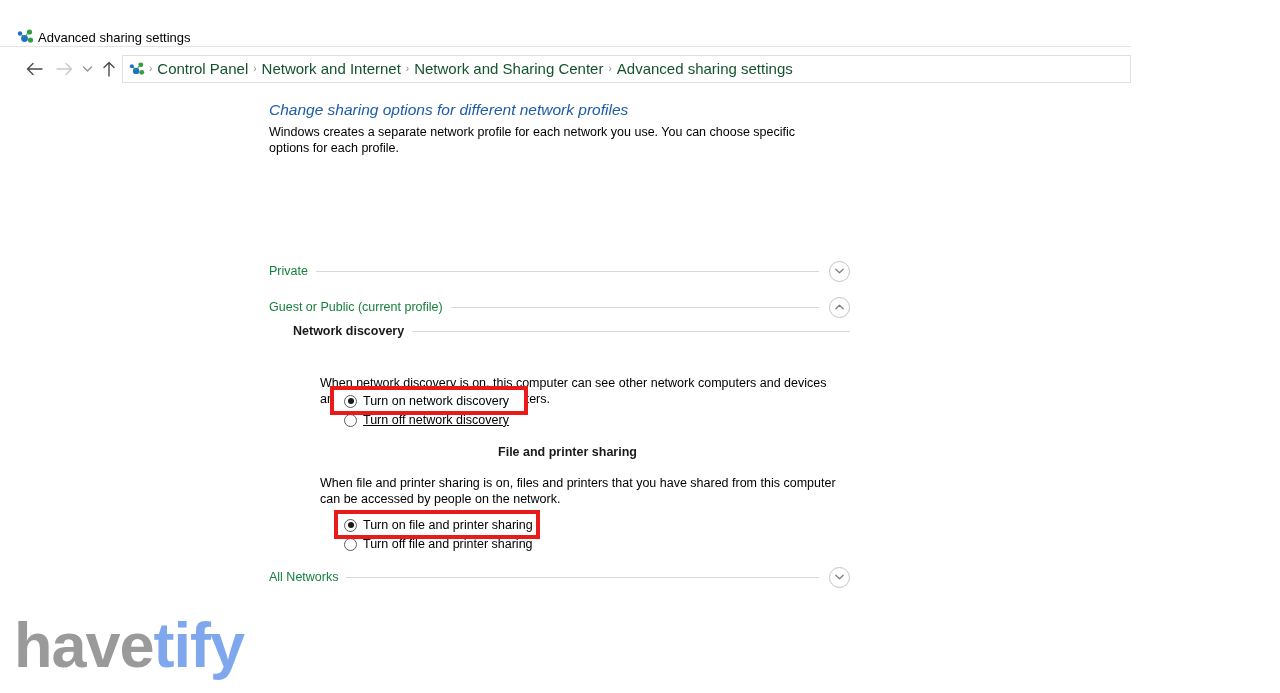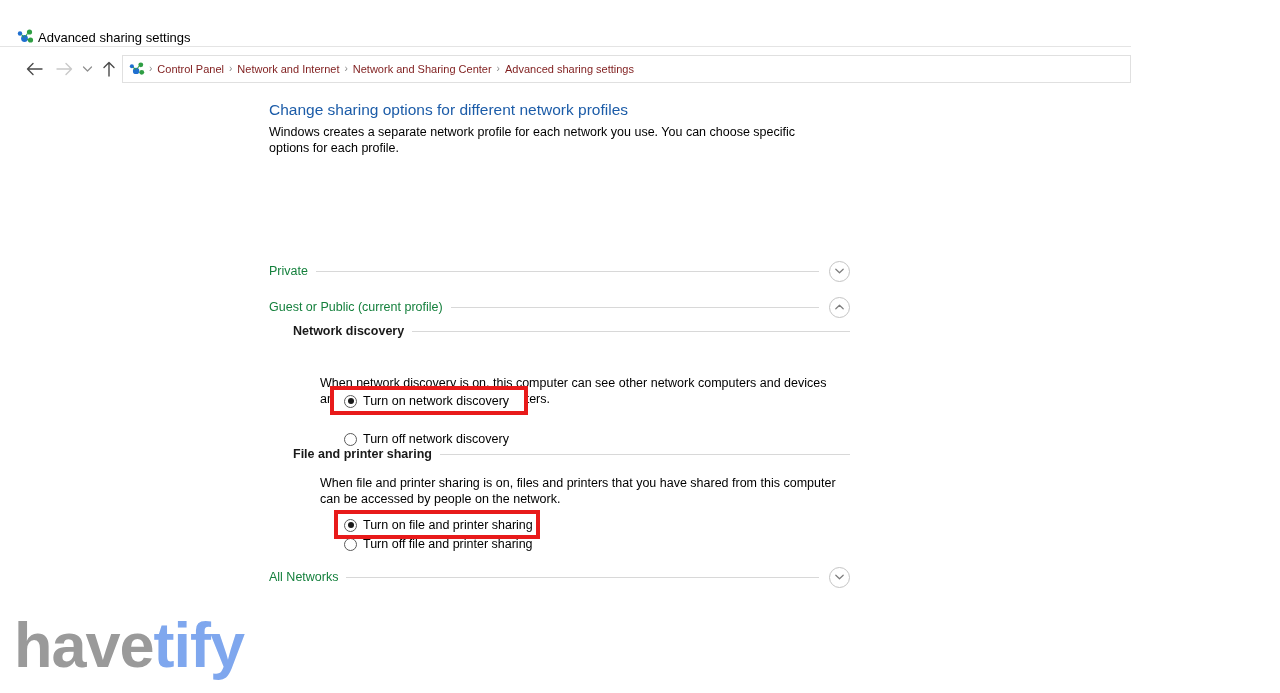--- a/index.html
+++ b/index.html
@@ -74,22 +74,22 @@
     border: 1px solid #dededede;
     border-color: #e0e0e0;
     background: #ffffff;
     box-sizing: border-box;
     display: flex;
     align-items: center;
     padding-left: 6px;
   }
   #addr-icon { width: 17px; height: 15px; flex: 0 0 auto; margin-right: 2px; }
   .crumb {
-    font-size: 11px;
-    color: #7f1d1d;
+    font-size: 15px;
+    color: #14532d;
     white-space: nowrap;
     padding: 0 4px;
     line-height: 16px;
   }
   .crumb-sep {
     color: #8a8a8a;
     font-size: 10px;
     padding: 0 1px;
     line-height: 16px;
   }
@@ -102,20 +102,21 @@
     height: 602px;
     background: #ffffff;
   }
 
   #page-title {
     position: absolute;
     left: 269px; top: 101px;
     font-size: 15.5px;
     color: #1c5ca8;
     white-space: nowrap;
+    font-style: italic;
   }
   #page-desc {
     position: absolute;
     left: 269px; top: 125px;
     width: 565px;
     font-size: 12.5px;
     line-height: 15.5px;
     color: #000000;
   }
 
@@ -333,32 +334,32 @@
   <span class="sub-label">Network discovery</span>
   <span class="sub-rule"></span>
 </div>
 
 <div class="body-text" style="top:352px;margin-top:24px;">When network discovery is on, this computer can see other network computers and devices and is visible to other network computers.</div>
 
 <div class="radio-row" style="top:392px;">
   <span class="radio checked"></span>
   <span class="radio-label">Turn on network discovery</span>
 </div>
-<div class="radio-row" style="top:430px;">
+<div class="radio-row" style="top:411px;text-decoration:underline;">
   <span class="radio"></span>
   <span class="radio-label">Turn off network discovery</span>
 </div>
 <div class="redbox-inner" style="left:334px; top:390px; width:190px; height:21px;"></div>
 <div class="radio-row" style="top:392px; z-index:6;">
   <span class="radio checked"></span>
   <span class="radio-label">Turn on network discovery</span>
 </div>
 <div class="redbox" style="left:330px; top:386px; width:198px; height:29px;"></div>
 
-<div class="sub-row" style="top:445px;">
+<div class="sub-row" style="top:445px;flex-direction:column;">
   <span class="sub-label">File and printer sharing</span>
   <span class="sub-rule"></span>
 </div>
 
 <div class="body-text" style="top:476px;">When file and printer sharing is on, files and printers that you have shared from this computer can be accessed by people on the network.</div>
 
 <div class="radio-row" style="top:516px;">
   <span class="radio checked"></span>
   <span class="radio-label">Turn on file and printer sharing</span>
 </div>

